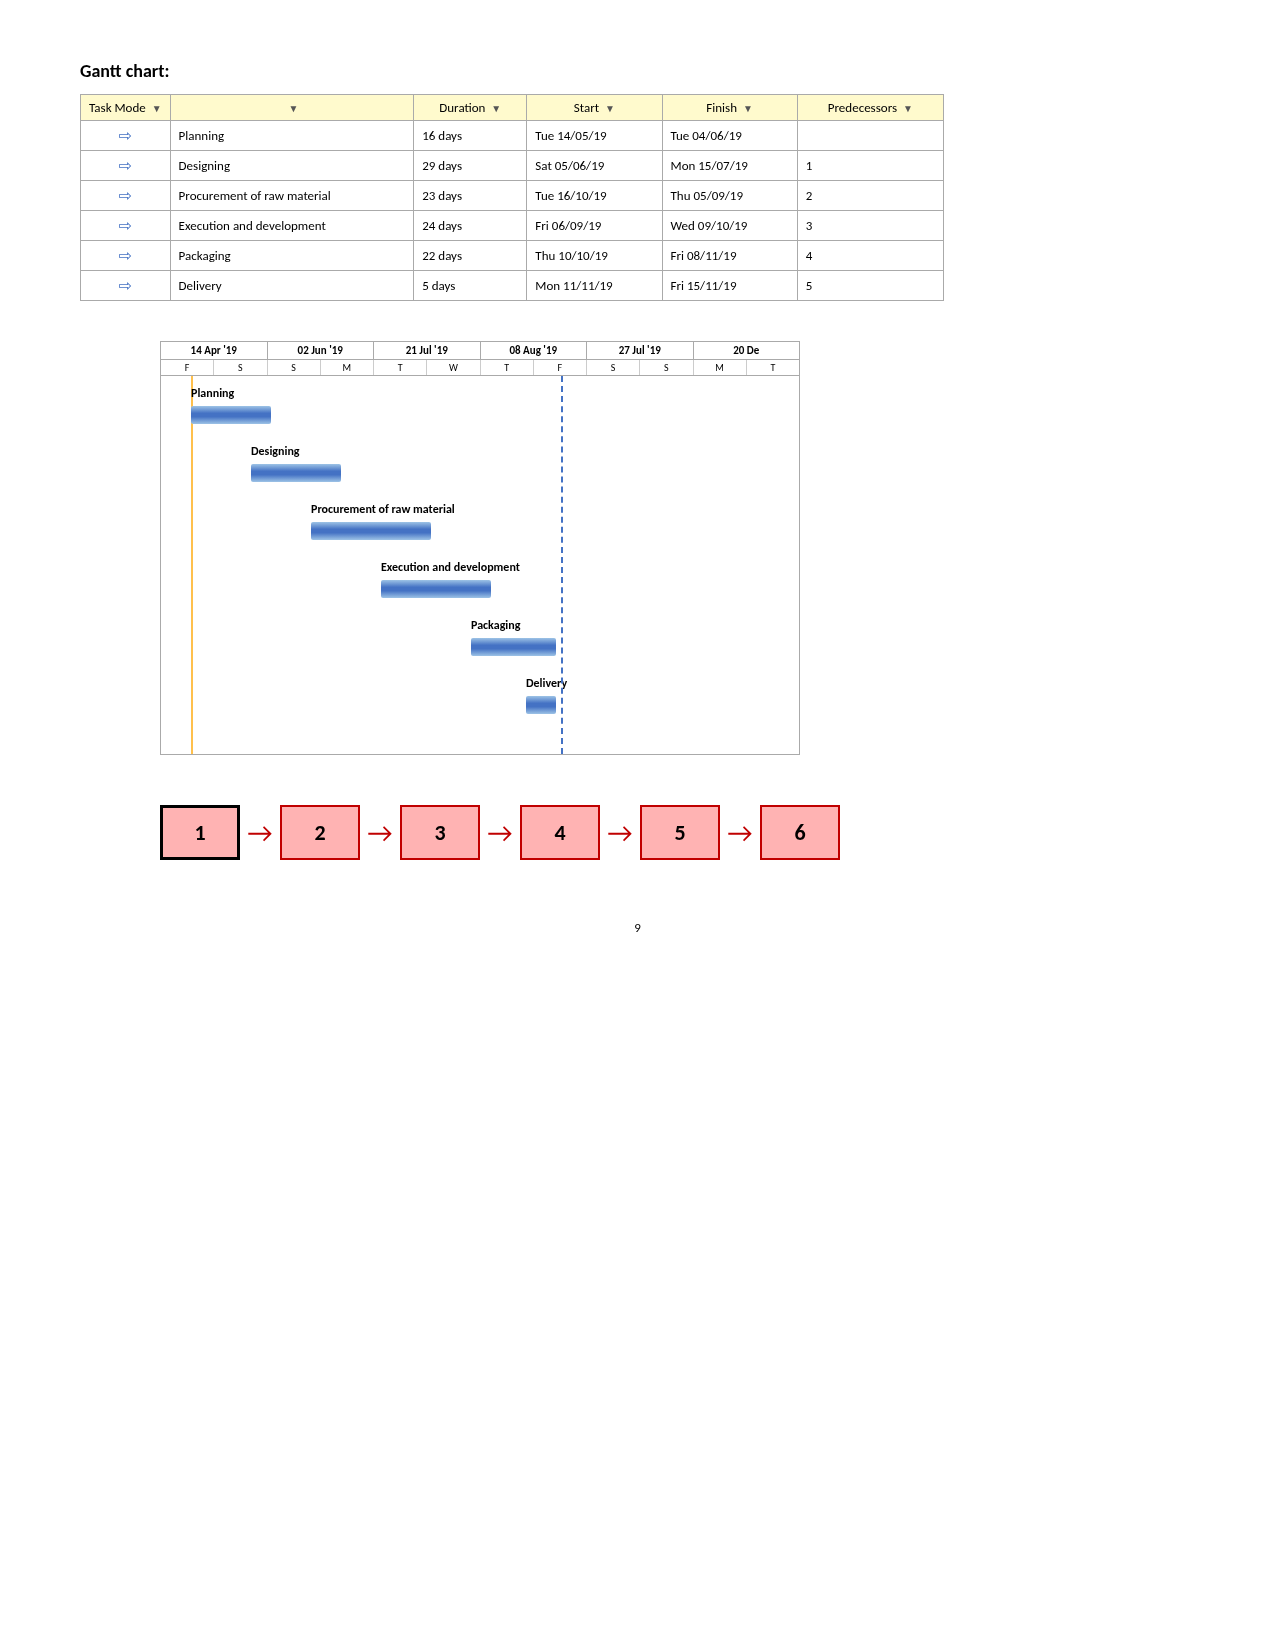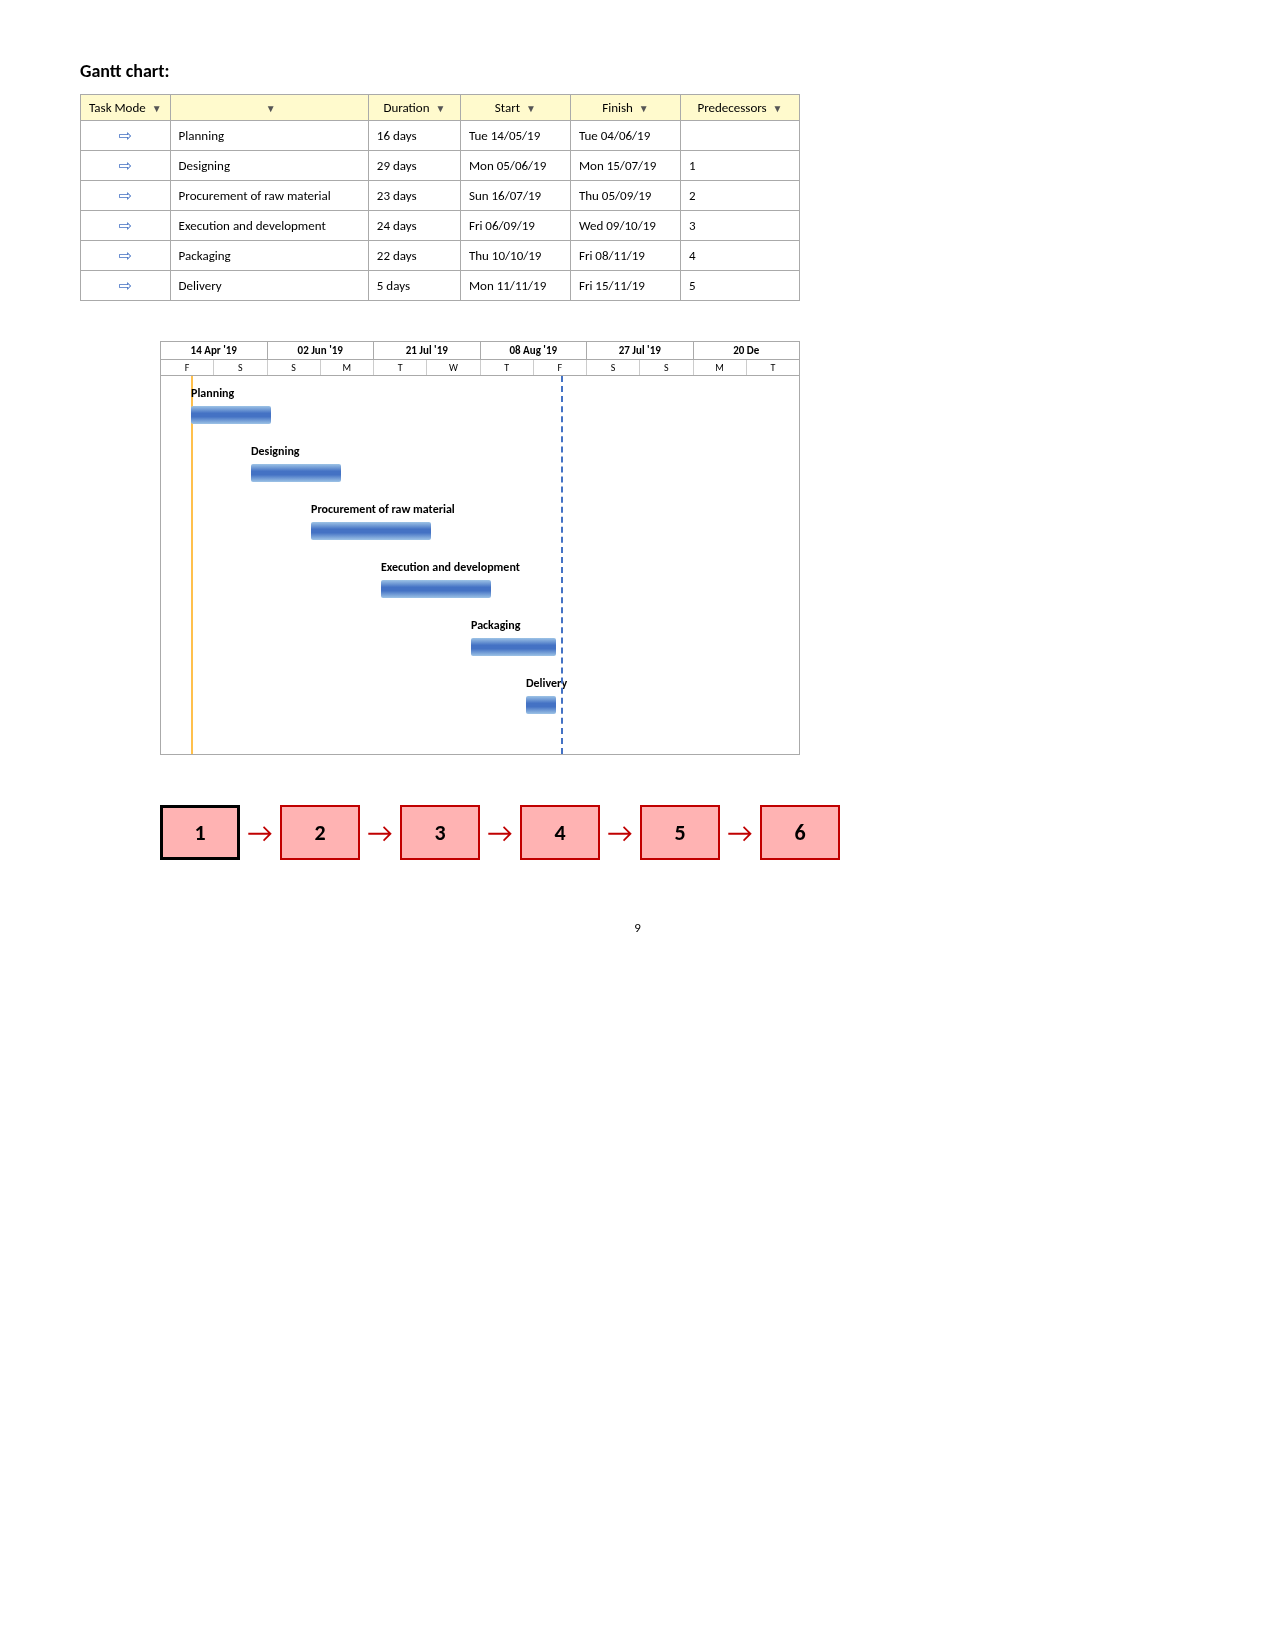--- a/index.html
+++ b/index.html
@@ -15,21 +15,21 @@
 
     
     .section-title {
       font-weight: bold;
       font-size: 18px;
       margin-bottom: 12px;
     }
 
     .gantt-table {
       border-collapse: collapse;
-      width: 720px;
+      width: 864px;
       margin-bottom: 40px;
     }
     .gantt-table th, .gantt-table td {
       border: 1px solid #aaa;
       padding: 5px 8px;
       vertical-align: middle;
     }
     .gantt-table th {
       background: #fffacd;
       font-weight: normal;
@@ -221,29 +221,29 @@
         <td style="padding: 6px 8px;">Planning</td>
         <td>16 days</td>
         <td>Tue 14/05/19</td>
         <td>Tue 04/06/19</td>
         <td></td>
       </tr>
       <tr>
         <td class="task-mode-cell"><span class="task-icon">⇨</span></td>
         <td style="padding: 6px 8px;">Designing</td>
         <td>29 days</td>
-        <td>Mon 05/06/19</td>
+        <td>Sat 05/06/19</td>
         <td>Mon 15/07/19</td>
         <td>1</td>
       </tr>
       <tr>
         <td class="task-mode-cell"><span class="task-icon">⇨</span></td>
         <td style="padding: 6px 8px;">Procurement of raw material</td>
         <td>23 days</td>
-        <td>Sun 16/07/19</td>
+        <td>Tue 16/10/19</td>
         <td>Thu 05/09/19</td>
         <td>2</td>
       </tr>
       <tr>
         <td class="task-mode-cell"><span class="task-icon">⇨</span></td>
         <td style="padding: 6px 8px;">Execution and development</td>
         <td>24 days</td>
         <td>Fri 06/09/19</td>
         <td>Wed 09/10/19</td>
         <td>3</td>

